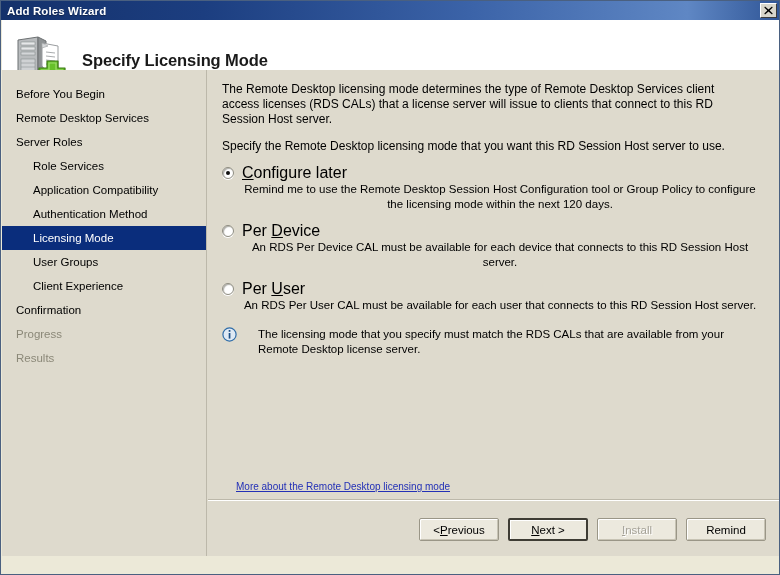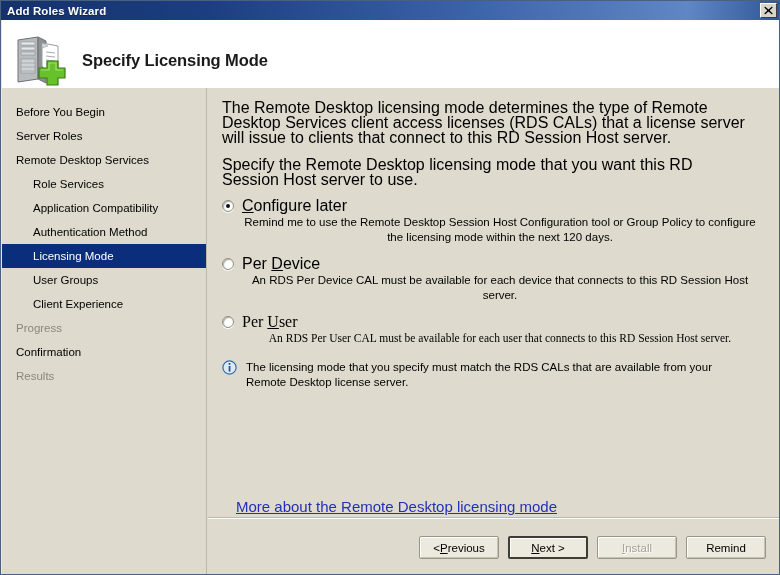--- a/index.html
+++ b/index.html
@@ -90,21 +90,21 @@
   .header-title {
     font-size: 16.5px;
     font-weight: bold;
     color: #1a1a1a;
     letter-spacing: -0.1px;
   }
 
   
   .body-area {
     position: absolute;
-    left: 1px; top: 87px;
+    left: 1px; top: 69px;
     width: 778px;
     height: 486px;
     background: #dedacd;
     box-sizing: border-box;
     display: block;
   }
 
   
   .sidebar {
     position: absolute;
@@ -142,21 +142,21 @@
     background: #dedacd;
     box-sizing: border-box;
   }
   .content-inner {
     position: absolute;
     left: 14px; top: 12px;
     width: 544px;
     height: 418px;
   }
   .para {
-    font-size: 16px;
+    font-size: 12px;
     line-height: 15px;
     color: #000000;
     margin-bottom: 12px;
     max-width: 528px;
   }
 
   
   .option-group { margin-top: 6px; }
   .option { margin-bottom: 4px; }
   .option-row {
@@ -199,41 +199,42 @@
     max-width: 516px;
     text-align: center;
   }
   .acc { text-decoration: underline; }
 
   
   .info-note {
     display: flex;
     align-items: flex-start;
     margin-top: 14px;
+    justify-content: space-between;
   }
   .info-icon {
     width: 15px; height: 15px;
     flex: 0 0 auto;
     margin-right: 9px;
     margin-top: 0px;
   }
   .info-text {
     font-size: 11.5px;
     line-height: 15px;
     max-width: 508px;
   }
 
   
   .link-wrap {
     position: absolute;
     left: 14px;
     top: 398px;
   }
   .more-link {
-    font-size: 15px;
+    font-size: 10px;
     color: #2330b6;
     text-decoration: underline;
     cursor: pointer;
   }
 
   
   .buttonbar {
     position: absolute;
     left: 206px;
     top: 430px;
@@ -324,30 +325,30 @@
         <path d="M29 35 L37 35 L37 28 L44 28 L44 35 L51 35" fill="none" stroke="#9ede6c" stroke-width="1.2"></path>
       </svg>
     </div>
     <div class="header-title">Specify Licensing Mode</div>
   </div>
 
   <div class="body-area">
 
     <div class="sidebar">
       <div class="nav-item">Before You Begin</div>
+      <div class="nav-item">Remote Desktop Services</div>
       <div class="nav-item">Server Roles</div>
-      <div class="nav-item">Remote Desktop Services</div>
       <div class="nav-item indent">Role Services</div>
       <div class="nav-item indent">Application Compatibility</div>
       <div class="nav-item indent">Authentication Method</div>
       <div class="nav-item indent selected">Licensing Mode</div>
       <div class="nav-item indent">User Groups</div>
       <div class="nav-item indent">Client Experience</div>
+      <div class="nav-item">Confirmation</div>
       <div class="nav-item dim">Progress</div>
-      <div class="nav-item">Confirmation</div>
       <div class="nav-item dim">Results</div>
     </div>
 
     <div class="content">
       <div class="content-inner">
 
         <div class="para">The Remote Desktop licensing mode determines the type of Remote Desktop Services client access licenses (RDS CALs) that a license server will issue to clients that connect to this RD Session Host server.</div>
         <div class="para">Specify the Remote Desktop licensing mode that you want this RD Session Host server to use.</div>
 
         <div class="option-group">
@@ -361,21 +362,21 @@
           </div>
 
           <div class="option" style="margin-top:12px;">
             <div class="option-row">
               <span class="radio"></span>
               <span class="option-label"><span>Per </span><span class="acc">D</span><span>evice</span></span>
             </div>
             <div class="option-desc">An RDS Per Device CAL must be available for each device that connects to this RD Session Host server.</div>
           </div>
 
-          <div class="option" style="margin-top:12px;font-family:Liberation Serif, serif;">
+          <div class="option" style="margin-top:12px;">
             <div class="option-row">
               <span class="radio"></span>
               <span class="option-label"><span>Per </span><span class="acc">U</span><span>ser</span></span>
             </div>
             <div class="option-desc">An RDS Per User CAL must be available for each user that connects to this RD Session Host server.</div>
           </div>
         </div>
 
         <div class="info-note">
           <span class="info-icon">

